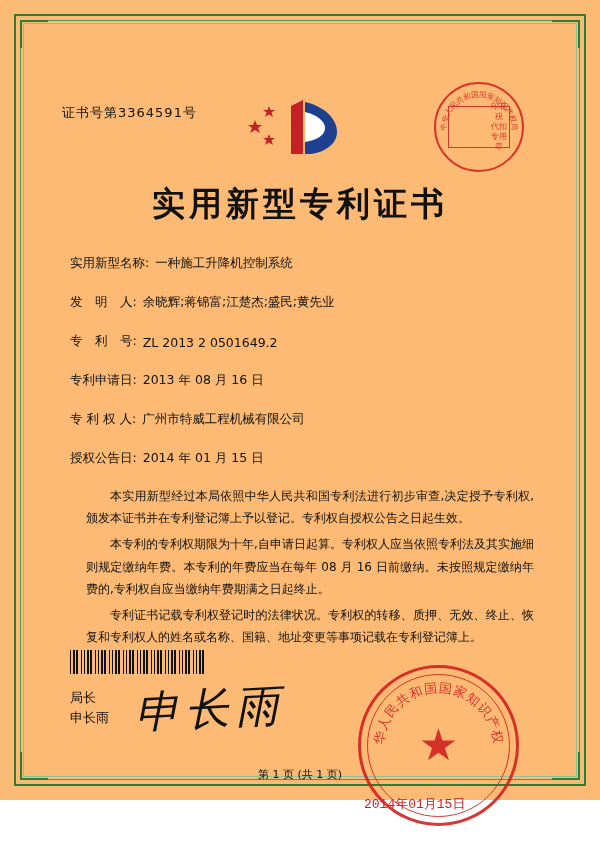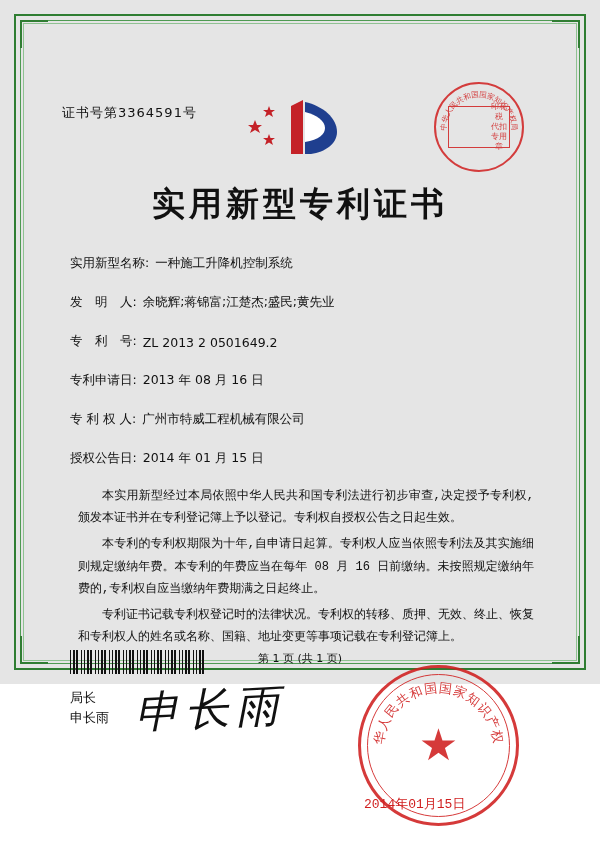--- a/index.html
+++ b/index.html
@@ -4,22 +4,22 @@
 <style>
   html,body{margin:0;padding:0;}
   body{
     width:600px;height:856px;
     background:#ffffff;
     font-family:"Liberation Serif", serif;
     overflow:hidden;
   }
   .page{
     position:relative;
-    width:600px;height:684px;
-    background:#e5e5e5;
+    width:600px;height:800px;
+    background:#fdba74;
     box-sizing:border-box;
   }
   
   .frame-outer{
     position:absolute;left:14px;top:14px;right:14px;bottom:14px;
     border:2px solid #2f7d32;
     box-sizing:border-box;
   }
   .frame-inner{
     position:absolute;left:20px;top:20px;right:20px;bottom:20px;
@@ -83,21 +83,21 @@
     letter-spacing:0px;
   }
 
   
   .paras{
     position:absolute;left:30px;right:26px;top:445px;
     font-size:12px;line-height:1.85;color:#111;
     text-align:justify;
     font-family:"DejaVu Sans", sans-serif;
   }
-  .paras p{margin:0 0 4px 8px;text-indent:24px;font-family:Liberation Mono, monospace;}
+  .paras p{margin:0 0 4px 16px;text-indent:24px;}
 
   
   .barcode{
     position:absolute;left:30px;top:610px;
     width:135px;height:24px;
     background:
       repeating-linear-gradient(to right,
         #111 0 1px, transparent 1px 3px, #111 3px 5px, transparent 5px 6px,
         #111 6px 8px, transparent 8px 11px, #111 11px 12px, transparent 12px 14px);
   }

